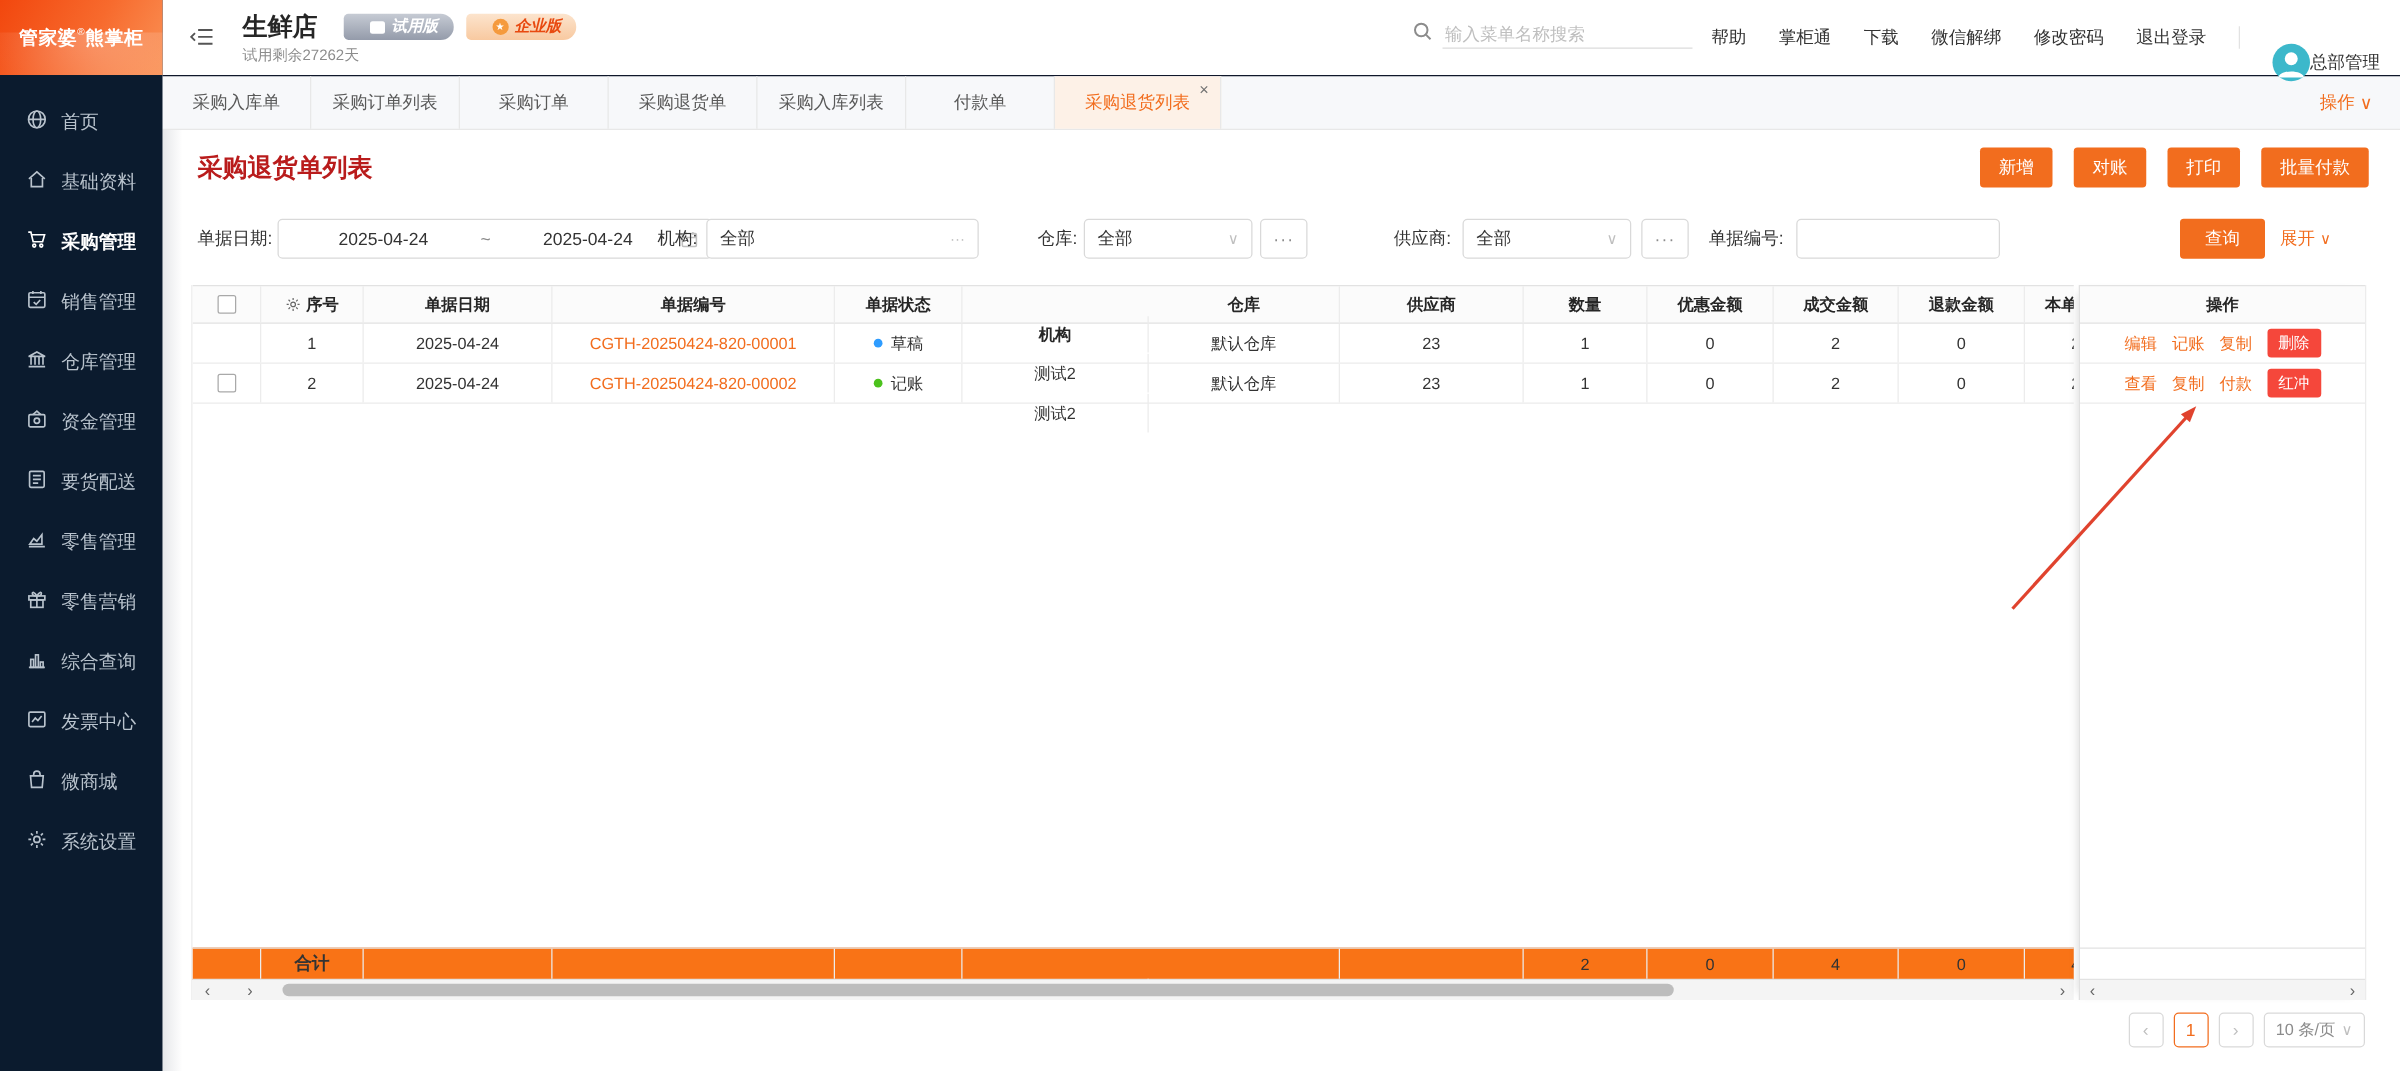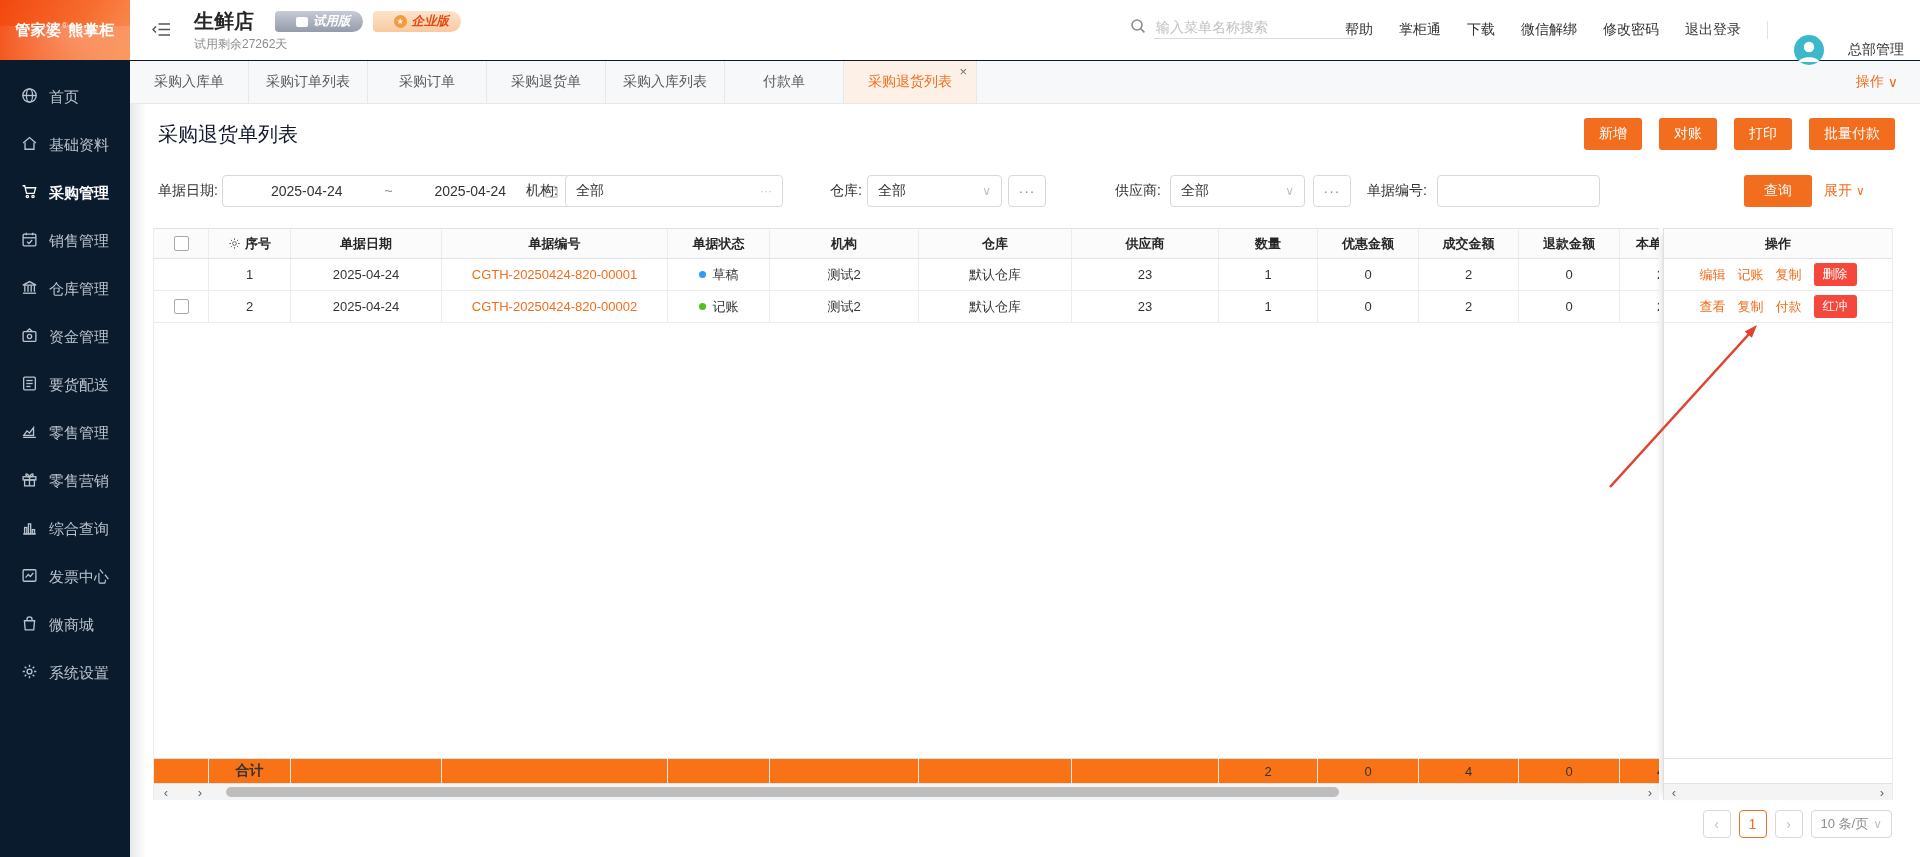--- a/index.html
+++ b/index.html
@@ -35,39 +35,39 @@
   .badge-ent .b-ico { background:#f59a3d; color:#fff; }
   .trial-left { position:absolute; left:64px; top:36px; font-size:12px; color:#8c8c8c; }
   .search { position:absolute; left:1000px; top:16px; display:flex; align-items:center; gap:8px; }
   .search svg { width:16px; height:16px; stroke:#8c8c8c; fill:none; stroke-width:1.6; }
   .search input { width:200px; border:none; border-bottom:1px solid #dcdcdc; outline:none;
     font-size:14px; padding:3px 2px; color:#333; font-family:inherit; }
   .search input::placeholder { color:#bfbfbf; }
   .toplinks { position:absolute; right:16px; top:0; height:60px; display:flex; align-items:center; gap:26px; font-size:14px; color:#333; }
   .toplink { cursor:pointer; white-space:nowrap; }
   .tl-divider { width:1px; height:18px; background:#e2e2e2; }
-  .userbox { display:flex; align-items:center; gap:24px; cursor:pointer;margin-top:40px; }
+  .userbox { display:flex; align-items:center; gap:0; cursor:pointer;margin-top:40px; }
   .avatar { width:30px; height:30px; border-radius:50%; background:#3cb8cb; position:relative; overflow:hidden; flex:none;}
   .avatar svg { position:absolute; left:0; top:0; }
 
   
   .tabbar { position:absolute; left:130px; top:60px; right:0; height:44px; background:#f7f8fa;
     border-top:1px solid #0f172a; border-bottom:1px solid #e8e8e8; display:flex; align-items:stretch; z-index:10; }
   .tab { width:119px; display:flex; align-items:center; justify-content:center; font-size:14px;
     color:#595959; border-right:1px solid #e8e8e8; cursor:pointer; position:relative; background:transparent; }
   .tab.active { width:133px; background:#fdf1e7; color:#f26d1e; }
   .tab .close { position:absolute; right:9px; top:4px; font-size:13px; color:#737373; line-height:1; cursor:pointer; }
   .tab-more { margin-left:auto; display:flex; align-items:center; gap:4px; padding-right:22px;
     color:#f26d1e; font-size:14px; cursor:pointer; }
 
   
   .content { position:absolute; left:130px; top:104px; right:0; bottom:0; background:#fff; }
   .content::before { content:""; position:absolute; left:0; top:0; width:16px; height:100%;
     background:linear-gradient(to right, rgba(10,25,45,.10), rgba(10,25,45,0)); pointer-events:none; z-index:5; }
-  .page-title { position:absolute; left:28px; top:17px; font-size:20px; font-weight:normal; color:#0f172a; }
+  .page-title { position:absolute; left:28px; top:17px; font-size:20px; font-weight:bold; color:#b91c1c; }
   .top-actions { position:absolute; top:14px; right:25px; display:flex; gap:17px; }
   .btn-primary { height:32px; padding:0 15px; background:#f26d1e; border:none; border-radius:3px;
     color:#fff; font-size:14px; cursor:pointer; font-family:inherit; }
 
   
   .filterbar { position:absolute; left:0; top:71px; width:100%; height:32px; font-size:14px; color:#333; }
   .filterbar .lab { position:absolute; top:7px; white-space:nowrap; }
   .fbox { position:absolute; top:0; height:32px; border:1px solid #d9d9d9; border-radius:4px;
     background:#fff; display:flex; align-items:center; font-size:14px; color:#333; cursor:pointer; }
   .date-box { left:92px; width:348px; justify-content:space-between; padding:0 10px; }
@@ -88,21 +88,21 @@
     border-left:1px solid #ececec; }
   .grow { display:flex; width:1566px; position:absolute; left:0; }
   .ghead { top:0; height:31px; background:#fbfbfb; border-top:1px solid #e2e2e2; border-bottom:1px solid #e2e2e2; }
   .grow1 { top:31px; height:32px; border-bottom:1px solid #ececec; }
   .grow2 { top:63px; height:32px; border-bottom:1px solid #ececec; }
   .gfoot { top:530px; height:26px; border-top:1px solid #e2e2e2; border-bottom:1px solid #e2e2e2; background:#f97316; }
   .cell { height:100%; border-right:1px solid #ececec; display:flex; align-items:center;
     justify-content:center; font-size:13px; color:#333; overflow:hidden; white-space:nowrap; }
   .ghead .cell { font-weight:bold; color:#262626; font-size:13px; gap:4px; }
   .c0{width:55px;} .c1{width:82px;} .c2{width:151px;} .c3{width:226px;} .c4{width:102px;}
-  .c5{width:149px;} .c6{width:153px;} .c7{width:147px;} .c8{width:99px;} .c9{width:101px;}
+  .c5{width:149px;margin-top:24px;} .c6{width:153px;} .c7{width:147px;} .c8{width:99px;} .c9{width:101px;}
   .c10{width:100px;} .c11{width:101px;} .c12{width:100px; justify-content:flex-start; padding-left:16px;}
   .val12 { justify-content:flex-start; padding-left:37px; }
   .checkbox { width:15px; height:15px; border:1px solid #a9a9a9; border-radius:2px; background:#fff; cursor:pointer; }
   .gear-ico svg { width:13px; height:13px; stroke:#666; fill:none; stroke-width:1.2; display:block; }
   .doclink { color:#f26d1e; cursor:pointer; }
   .statusdot { width:7px; height:7px; border-radius:50%; margin-right:7px; flex:none; }
   .dot-draft { background:#2e9cff; } .dot-post { background:#4cc21d; }
   .bold { font-weight:bold; font-size:14px; }
 
   

